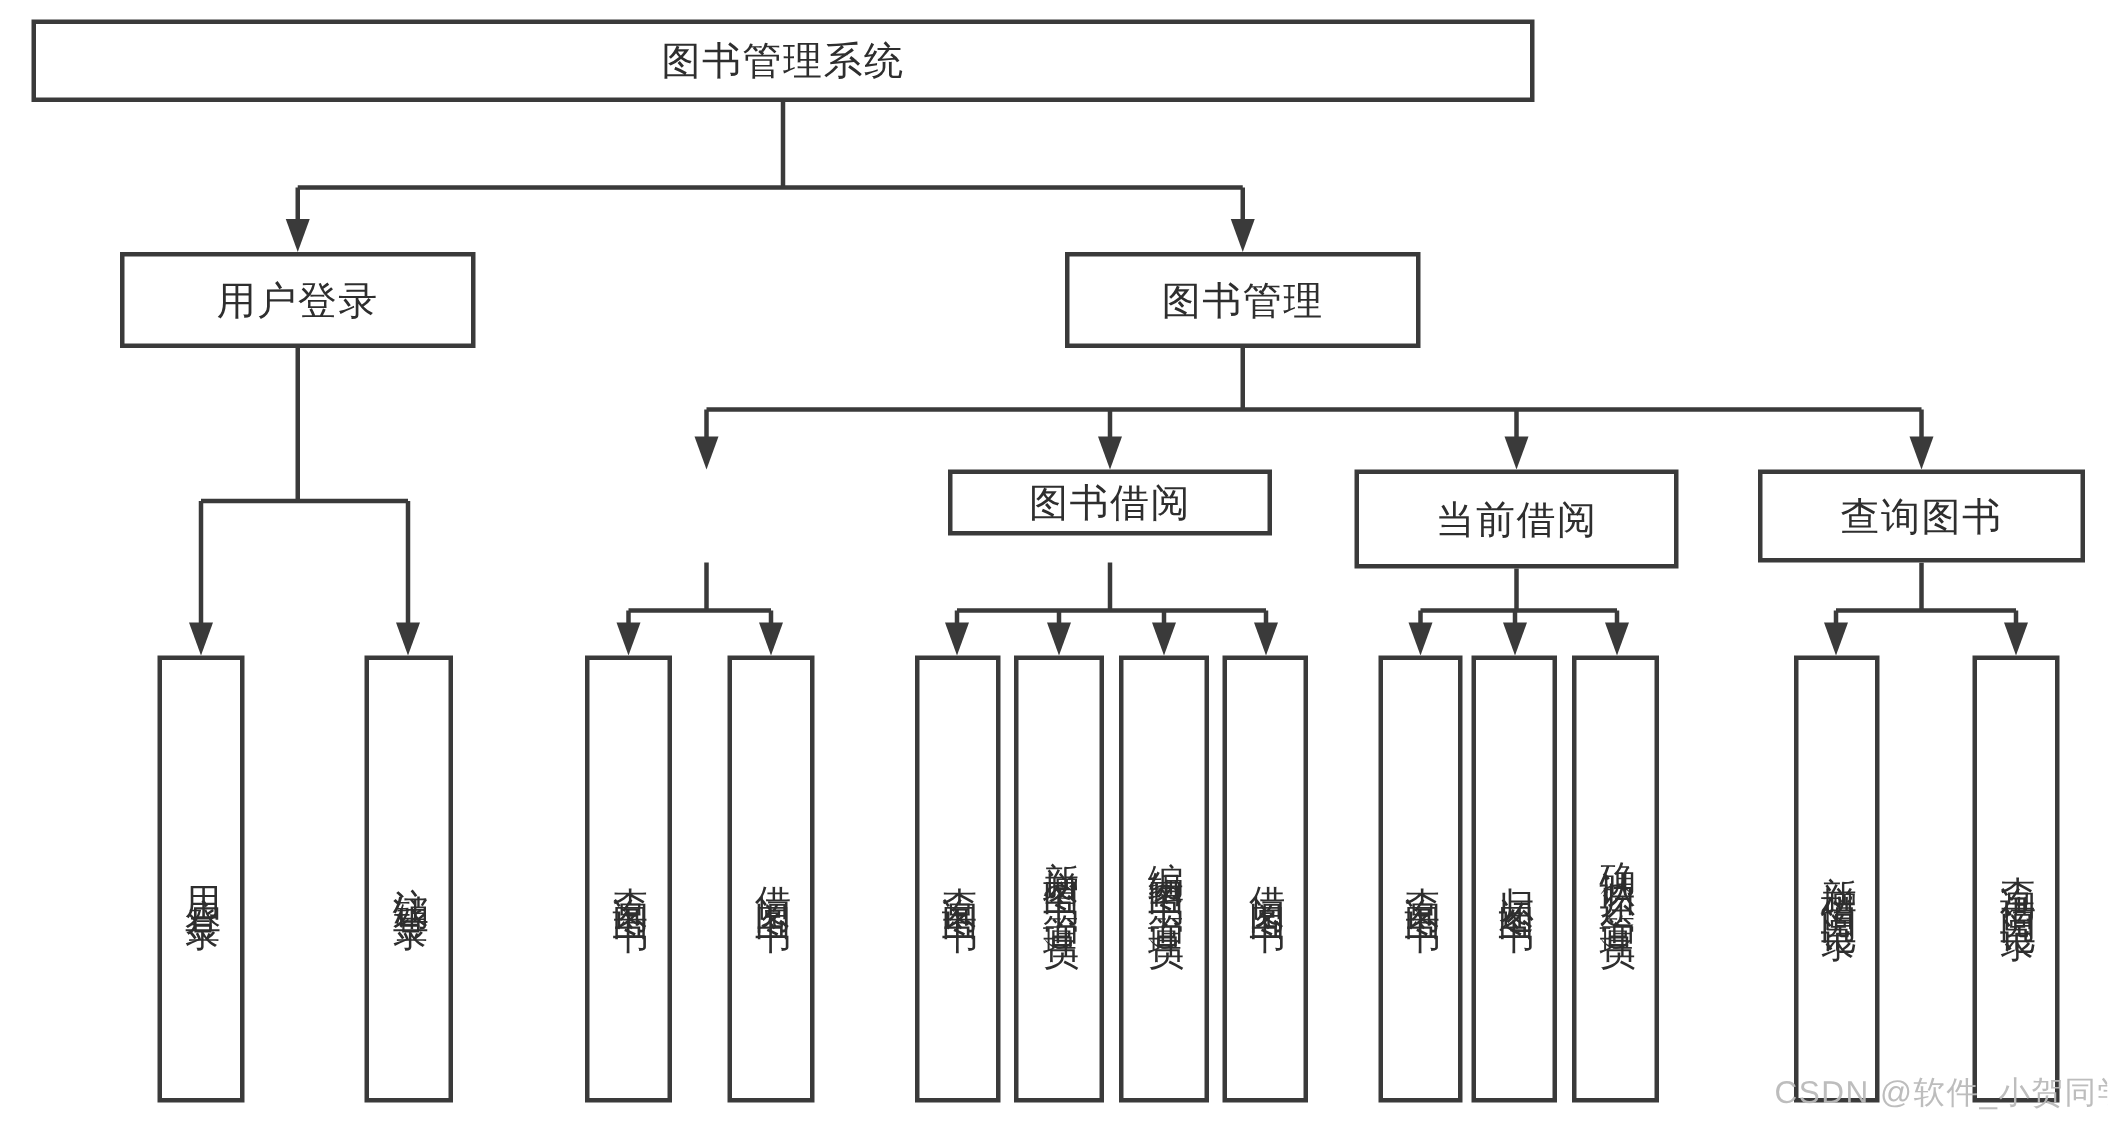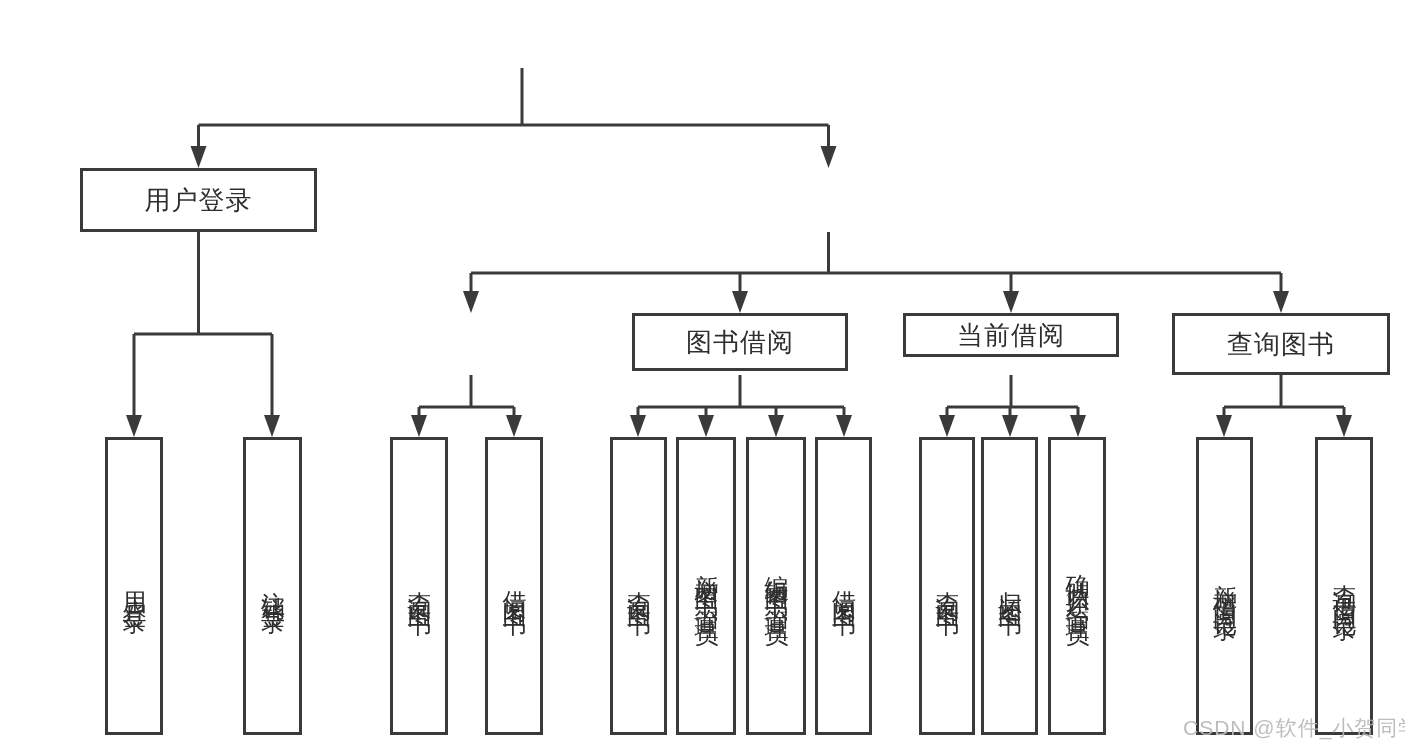--- a/index.html
+++ b/index.html
@@ -43,22 +43,22 @@
     font-size: 24px;
     letter-spacing: 7px;
     line-height: 1.2;
     white-space: nowrap;
   }
   
   .n-root { left: 21px;  top: 13px;  width: 1002px; height: 55px; }
   .n-l2a  { left: 80px;  top: 168px; width: 237px;  height: 64px; }
   .n-l2b  { left: 710px; top: 168px; width: 237px;  height: 64px; }
   .n-l3a  { left: 362px; top: 313px; width: 218px;  height: 62px; }
-  .n-l3b  { left: 632px; top: 313px; width: 216px;  height: 58px; }
-  .n-l3c  { left: 903px; top: 313px; width: 216px;  height: 44px; }
+  .n-l3b  { left: 632px; top: 313px; width: 216px;  height: 44px; }
+  .n-l3c  { left: 903px; top: 313px; width: 216px;  height: 66px; }
   .n-l3d  { left: 1172px;top: 313px; width: 218px;  height: 62px; }
   .leaf   { top: 437px; height: 298px; }
   .f1  { left: 105px;  width: 58px; }
   .f2  { left: 243px;  width: 59px; }
   .f3  { left: 390px;  width: 58px; }
   .f4  { left: 485px;  width: 58px; }
   .f5  { left: 610px;  width: 57px; }
   .f6  { left: 676px;  width: 60px; }
   .f7  { left: 746px;  width: 60px; }
   .f8  { left: 815px;  width: 57px; }
@@ -145,24 +145,30 @@
       <polygon points="768,415 784,415 776,437"></polygon>
       <polygon points="836,415 852,415 844,437"></polygon>
       <polygon points="939,415 955,415 947,437"></polygon>
       <polygon points="1002,415 1018,415 1010,437"></polygon>
       <polygon points="1070,415 1086,415 1078,437"></polygon>
       <polygon points="1216,415 1232,415 1224,437"></polygon>
       <polygon points="1336,415 1352,415 1344,437"></polygon>
     </g>
   </svg>
 
+  <div class="box n-root">
+    <span class="hlabel">图书管理系统</span>
+  </div>
 
   <div class="box n-l2a">
     <span class="hlabel">用户登录</span>
   </div>
+  <div class="box n-l2b">
+    <span class="hlabel">图书管理</span>
+  </div>
 
   <div class="box n-l3b">
     <span class="hlabel">图书借阅</span>
   </div>
   <div class="box n-l3c">
     <span class="hlabel">当前借阅</span>
   </div>
   <div class="box n-l3d">
     <span class="hlabel">查询图书</span>
   </div>

